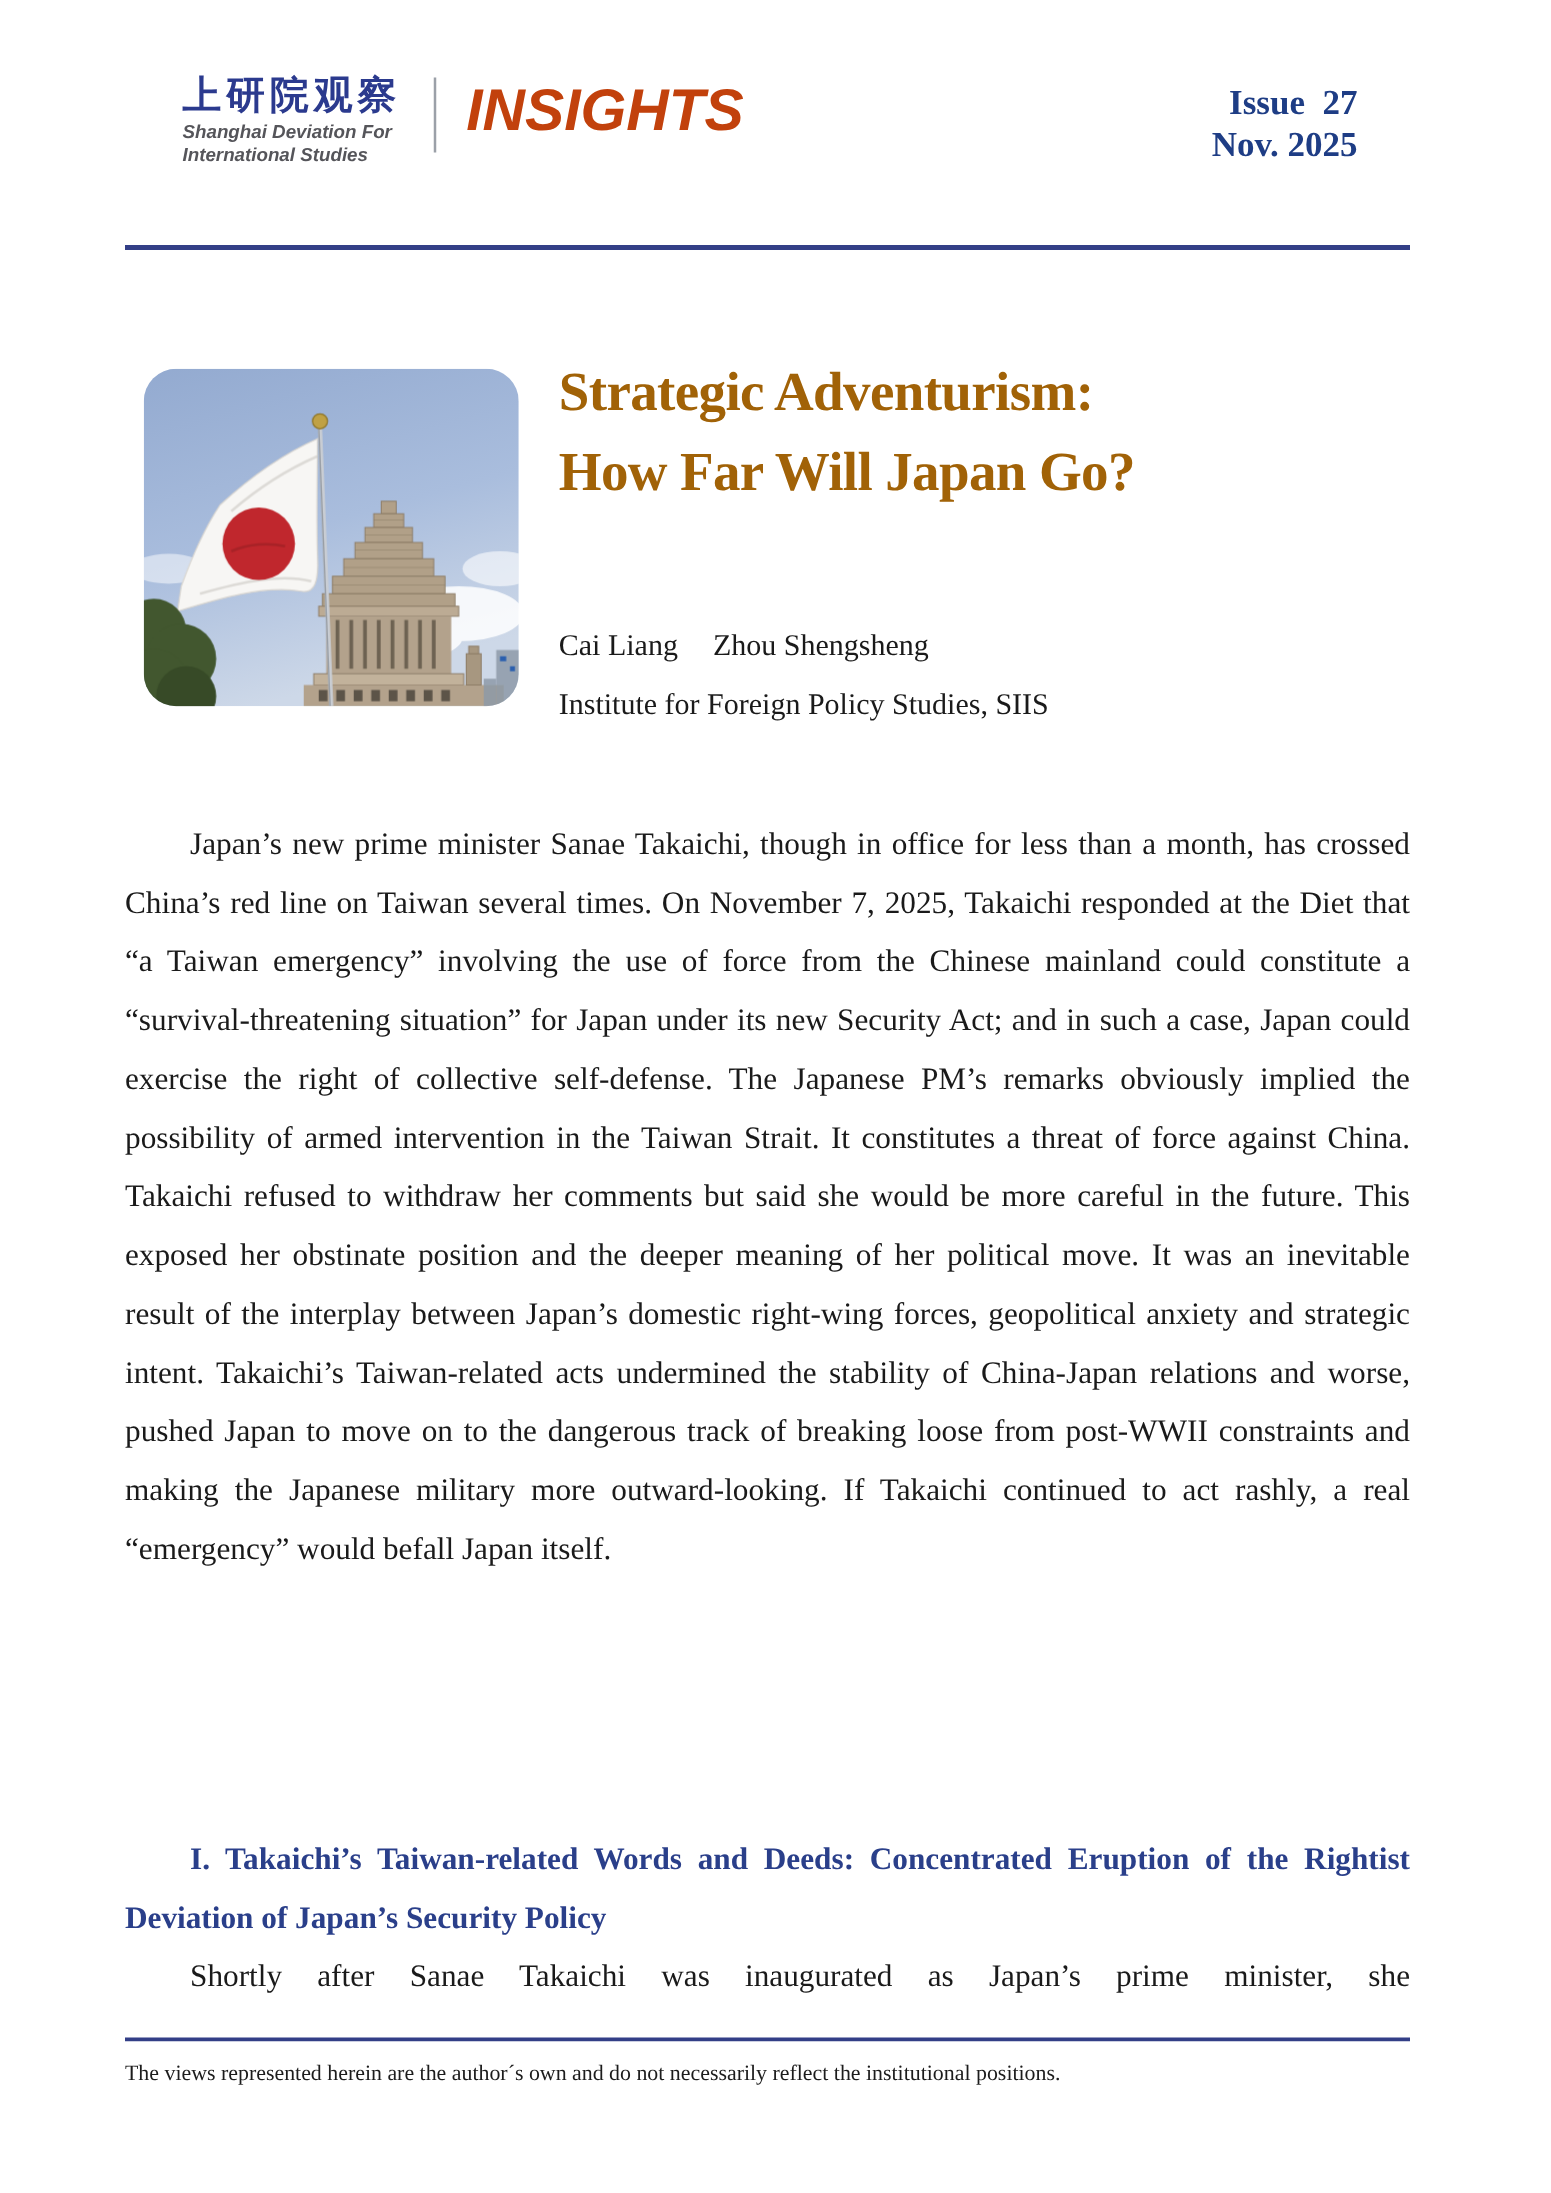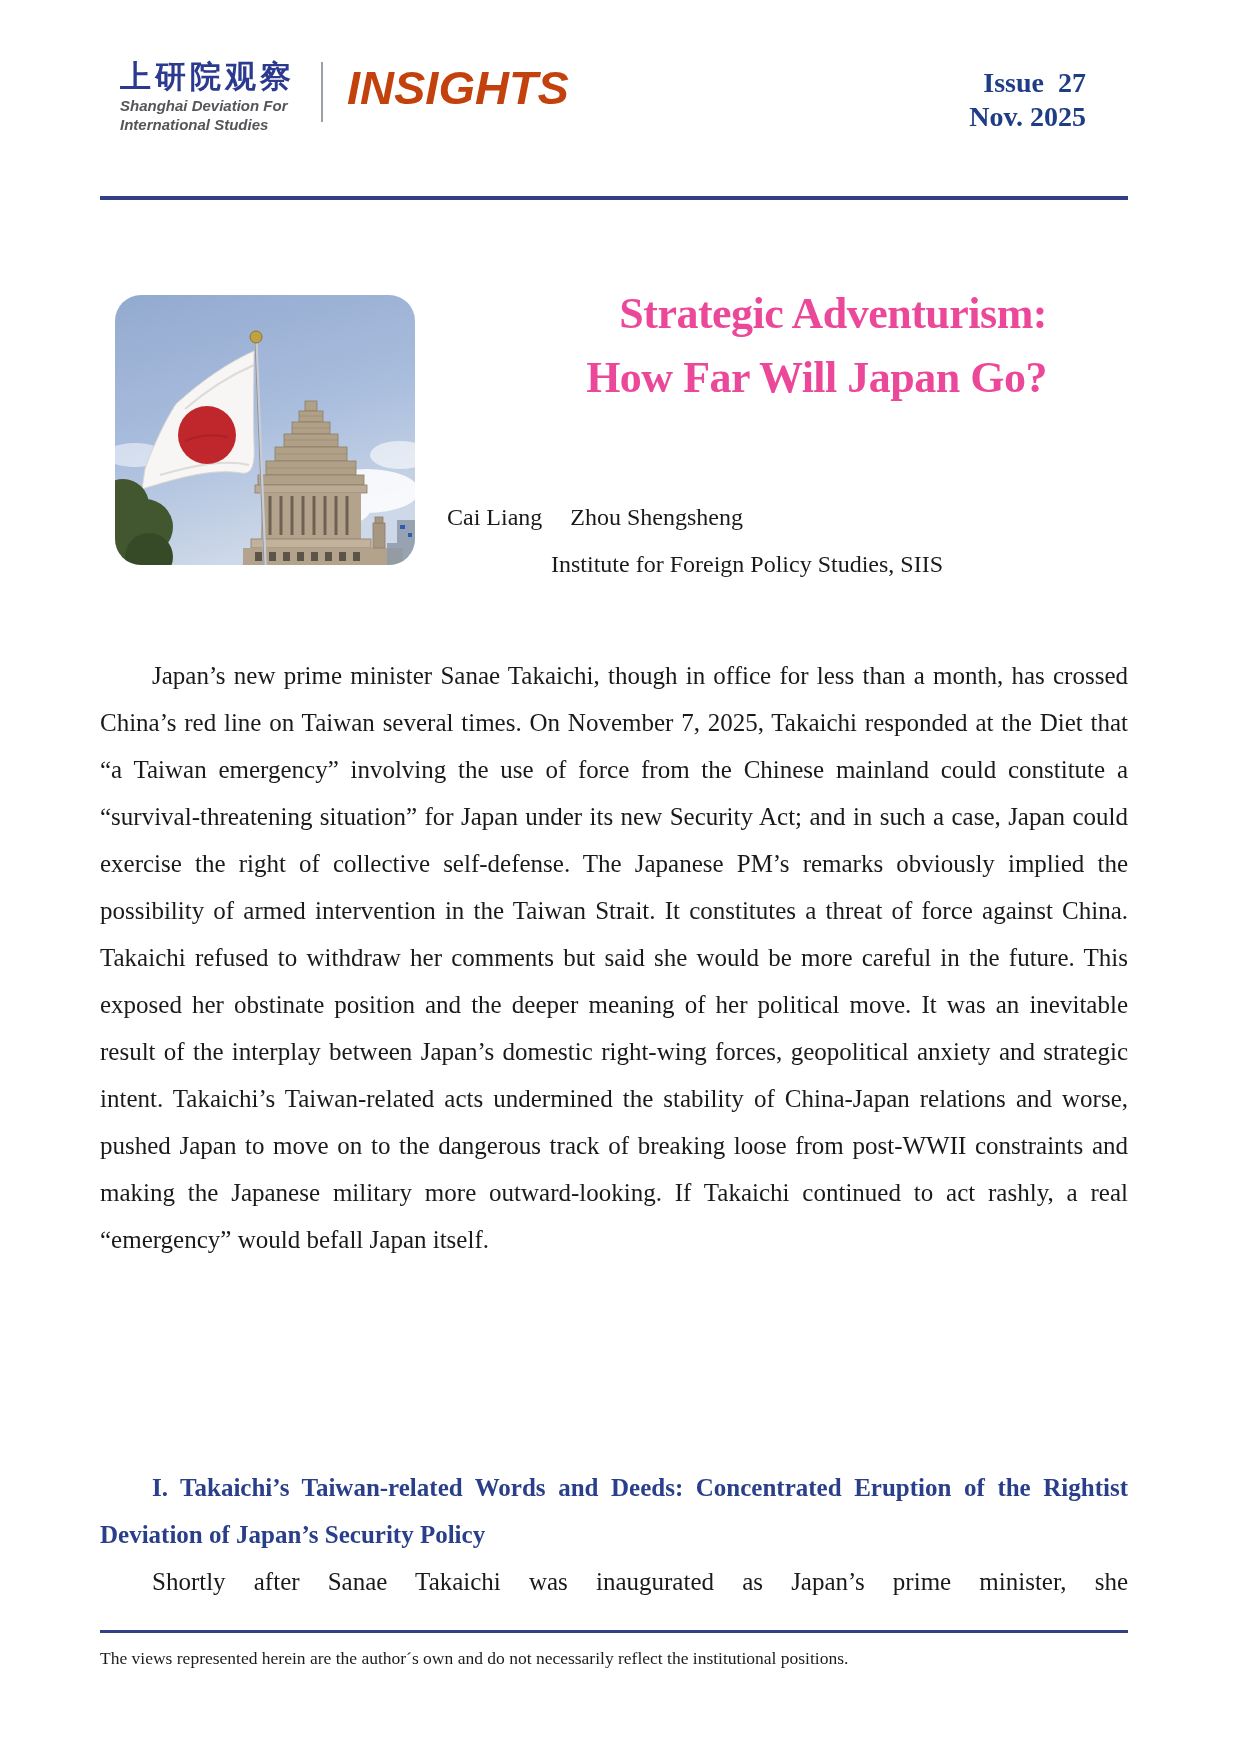--- a/index.html
+++ b/index.html
@@ -11,21 +11,21 @@
     font-family:"Liberation Serif", serif;
     color:#1a1a1a;
     overflow:hidden;
   }
 
   
   .header {
     position:absolute; left:100px; right:113px; top:58px;
     display:flex; align-items:flex-start;
   }
-  .logo-block { margin-left:20px; text-align:left; }
+  .logo-block { margin-left:46px; text-align:left; }
   .logo-cn {
     font-family:"DejaVu Sans", sans-serif;
     font-size:31px; font-weight:bold; color:#2b3a8e;
     letter-spacing:4px; line-height:36px;
   }
   .logo-org {
     font-family:"Liberation Sans", sans-serif;
     font-size:15px; font-weight:bold; font-style:italic;
     color:#55555a; line-height:19px; margin-top:2px;
   }
@@ -52,28 +52,28 @@
   }
 
   
   .hero-img {
     position:absolute; left:115px; top:295px;
     width:300px; height:270px;
     border-radius:26px; overflow:hidden; display:block;
   }
   .title-block { position:absolute; left:447px; top:282px; width:600px; }
   .title-line {
-    font-size:44px; font-weight:bold; color:#ec4899;
-    line-height:64px; letter-spacing:-0.5px;text-align:right;
+    font-size:44px; font-weight:bold; color:#a16207;
+    line-height:64px; letter-spacing:-0.5px;
   }
   .authors-row {
     display:flex; gap:28px; margin-top:84px;
     font-size:24px; line-height:47px; color:#1a1a1a;
   }
-  .affiliation { font-size:24px; line-height:47px; color:#1a1a1a;text-align:center; }
+  .affiliation { font-size:24px; line-height:47px; color:#1a1a1a; }
 
   
   .body-par {
     position:absolute; left:100px; width:1028px;
     font-size:25px; line-height:47px;
     text-align:justify; text-indent:52px;
     color:#1a1a1a; hyphens:none;
   }
   .par-1 { top:652px; }
   .section-heading {

